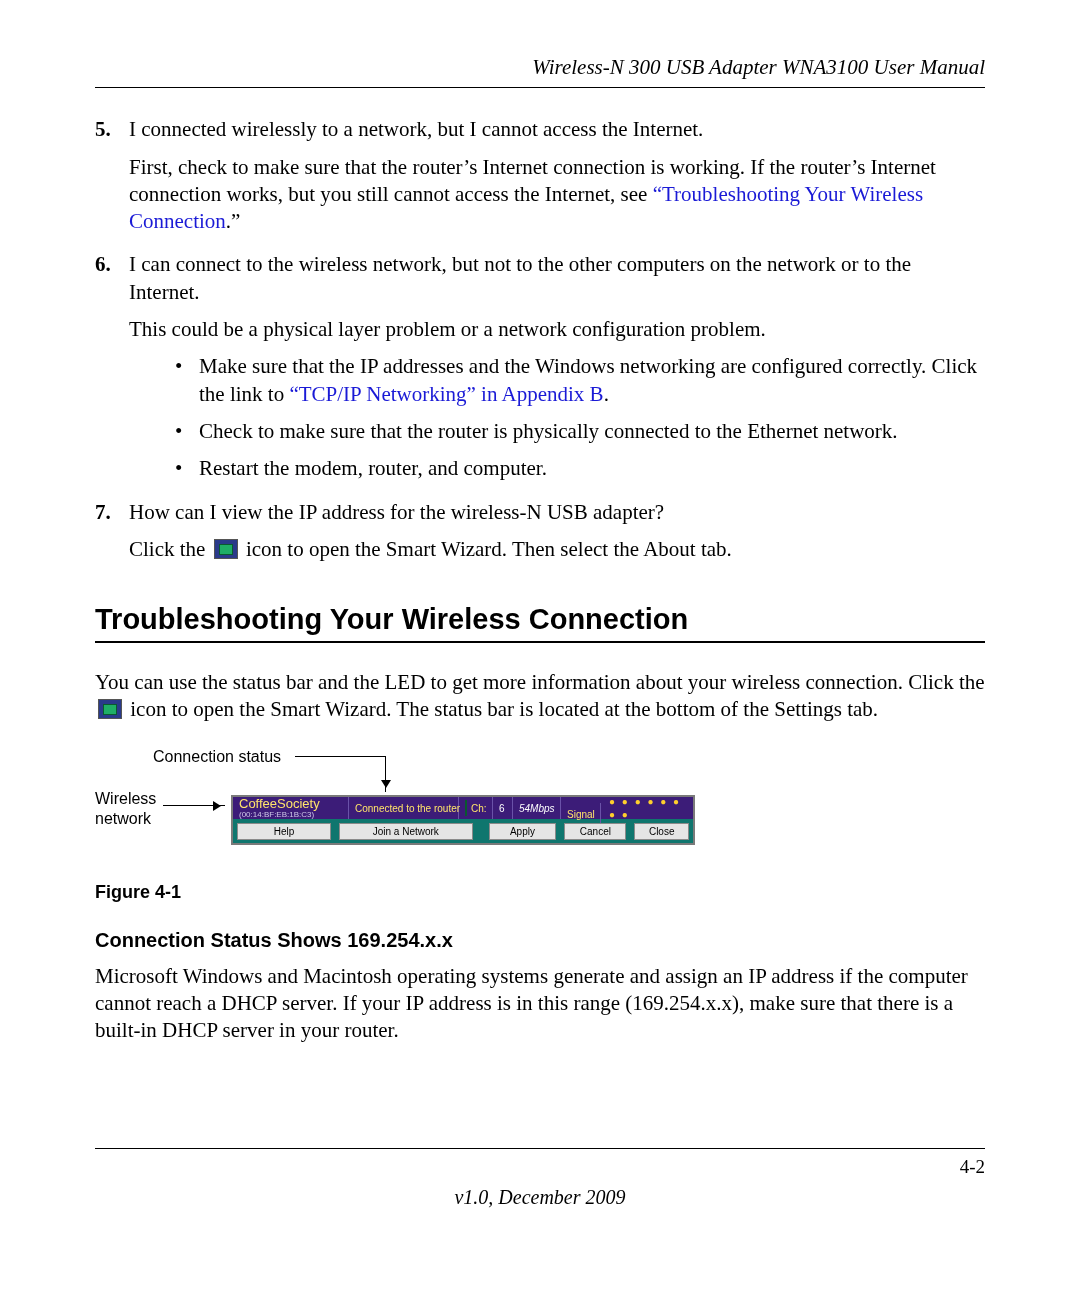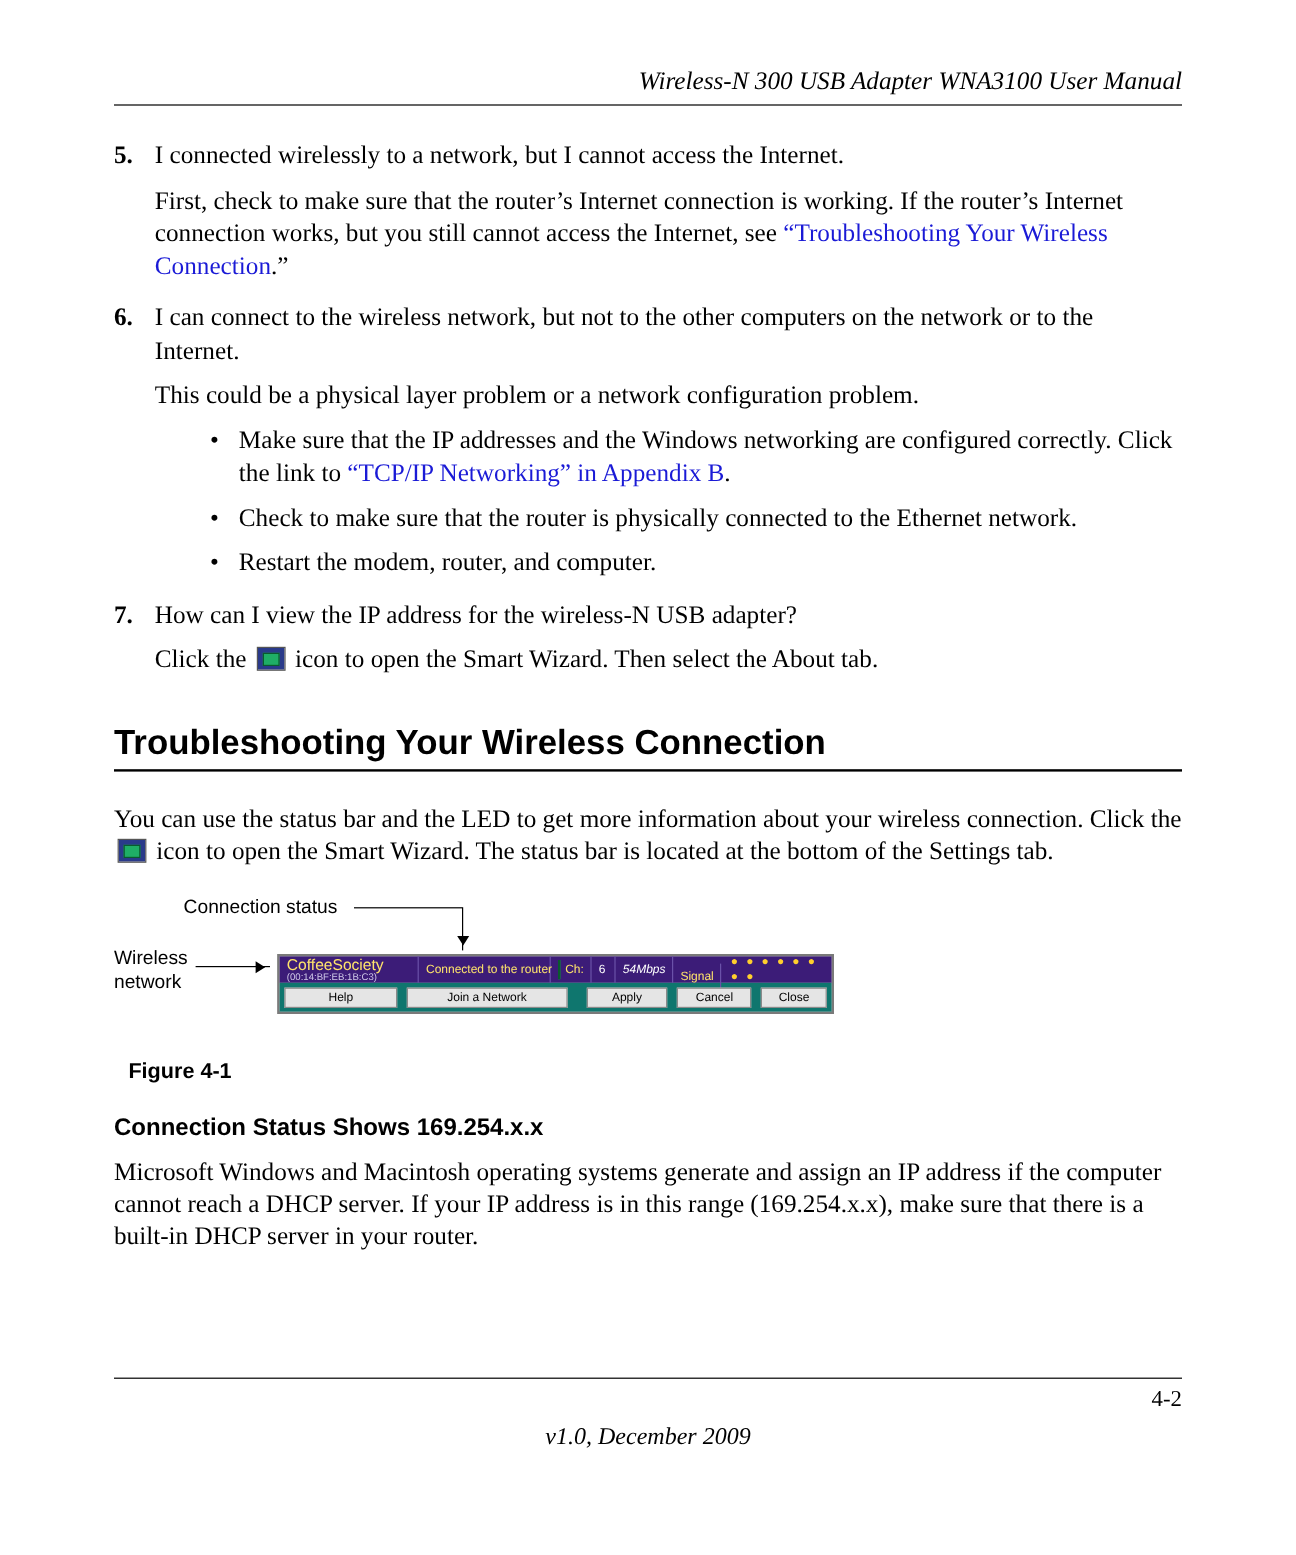--- a/index.html
+++ b/index.html
@@ -105,21 +105,21 @@
     content:"";
     position:absolute;
     left:4px;top:4px;width:12px;height:9px;
     background:#1fae66;
     border:1px solid #0a5a2f;
   }
   .fig-caption{
     font-family:Helvetica,Arial,sans-serif;
     font-weight:bold;
     font-size:18px;
-    margin:14px 0 22px 12px;
+    margin:14px 0 22px 0;
   }
   .subhead{
     font-family:Helvetica,Arial,sans-serif;
     font-weight:bold;
     font-size:20px;
     margin:6px 0 10px 0;
   }
   .footer{
     position:absolute;
     left:95px;right:95px;

